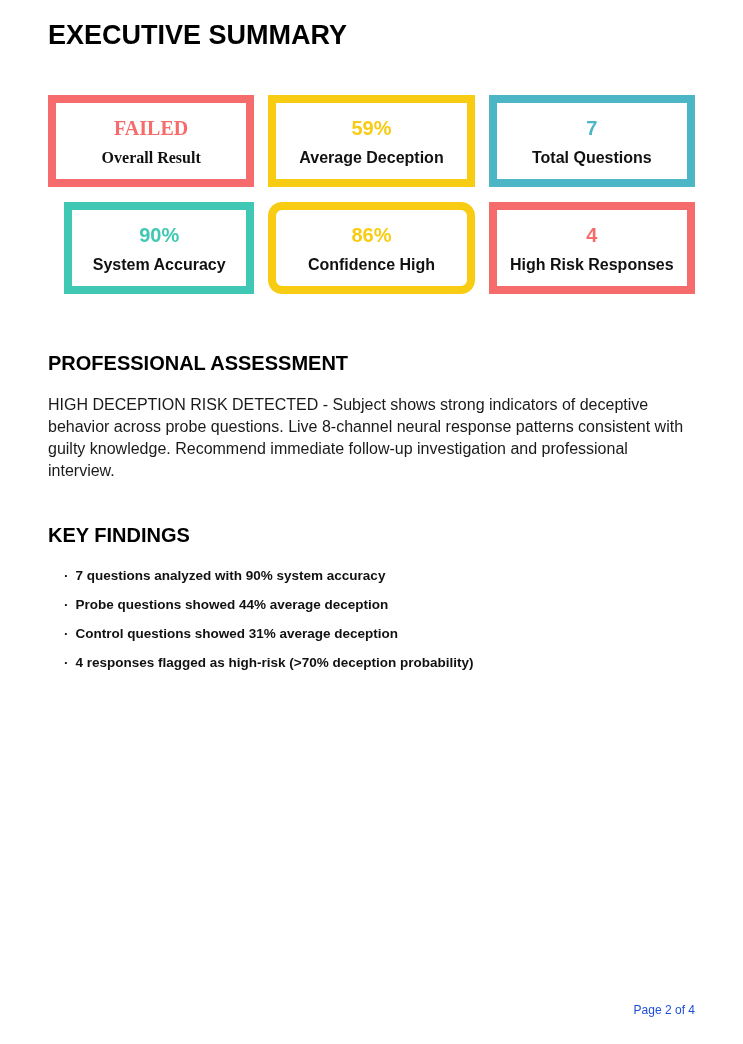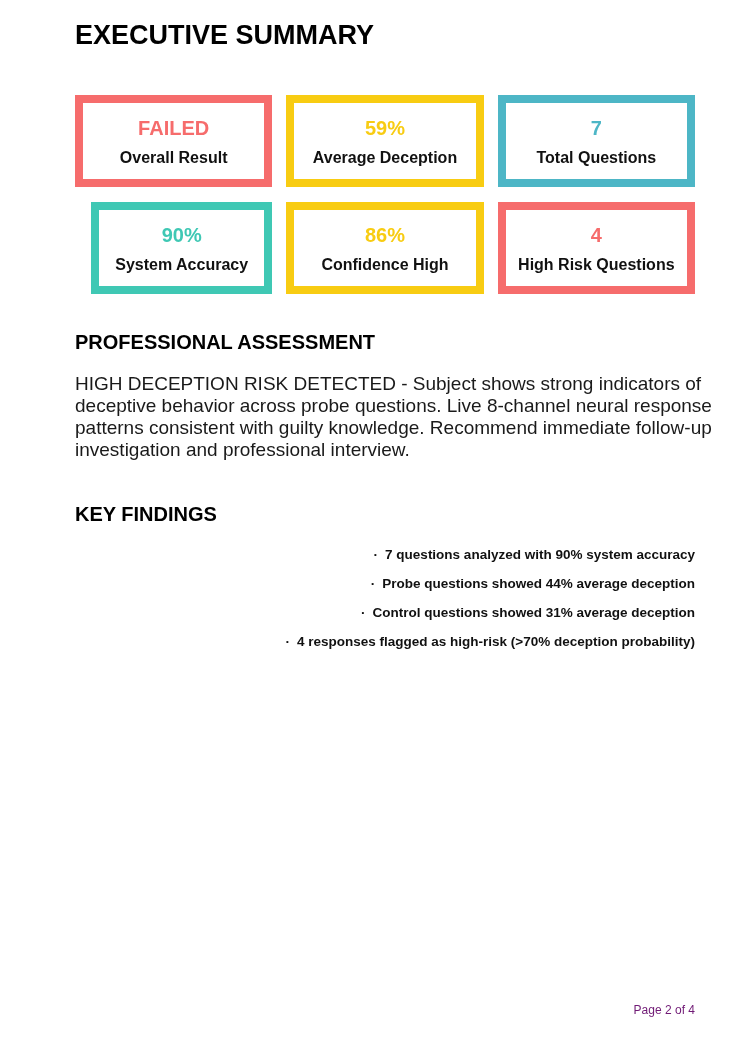--- a/index.html
+++ b/index.html
@@ -8,21 +8,20 @@
     width: 743px; height: 1044px;
     font-family: "Liberation Sans", sans-serif;
     color: #111111;
     position: relative;
     overflow: hidden;
   }
   .page {
     width: 743px; height: 1044px;
     background: #ffffff;
     position: relative;
-    padding-left: 27px;
   }
   .content { padding: 22px 48px 0 48px; }
 
   .doc-title {
     font-size: 27px;
     font-weight: bold;
     line-height: 27px;
     color: #000000;
     letter-spacing: 0px;
   }
@@ -56,42 +55,41 @@
     line-height: 13px;
     color: #111111;
   }
 
   .section-heading {
     font-size: 20px;
     font-weight: bold;
     line-height: 21px;
     color: #000000;
   }
-  .assessment-heading { margin-top: 38px; }
+  .assessment-heading { margin-top: 59px; }
   .assessment-body {
     margin-top: 20px;
     width: 646px;
-    font-size: 19px;
+    font-size: 16px;
     line-height: 22px;
     font-weight: normal;
     color: #1a1a1a;
   }
   .findings-heading { margin-top: 43px; }
   .findings-list {
     margin-top: 22px;
     padding-left: 16px;
     list-style: none;
   }
   .finding-item {
     font-size: 13.5px;
     font-weight: bold;
     line-height: 16px;
     margin-bottom: 13px;
     color: #111111;
-    text-align: right;
   }
   .bullet { margin-right: 7px; }
 
   .page-footer {
     position: absolute;
     top: 1003px;
     right: 48px;
     font-size: 12px;
     line-height: 15px;
     color: #8a8a8a;
@@ -100,61 +98,61 @@
 </head>
 <body>
 
 <div class="page">
   <div class="content">
 
     <h1 class="doc-title">EXECUTIVE SUMMARY</h1>
 
     <div class="cards-grid">
 
-      <div class="card" style="border-color: rgb(246, 108, 108);">
+      <div class="card" style="border-color: rgb(246, 108, 108); font-family: Liberation Serif, serif;">
         <div class="card-value" style="color: rgb(246, 108, 108);">FAILED</div>
         <div class="card-label">Overall Result</div>
       </div>
 
       <div class="card" style="border-color: rgb(248, 204, 18);">
         <div class="card-value" style="color: rgb(248, 204, 18);">59%</div>
         <div class="card-label">Average Deception</div>
       </div>
 
       <div class="card" style="border-color: rgb(77, 182, 198);">
         <div class="card-value" style="color: rgb(77, 182, 198);">7</div>
         <div class="card-label">Total Questions</div>
       </div>
 
       <div class="card" style="border-color: rgb(63, 200, 180); margin-left: 16px;">
         <div class="card-value" style="color: rgb(63, 200, 180);">90%</div>
         <div class="card-label">System Accuracy</div>
       </div>
 
-      <div class="card" style="border-color: rgb(248, 204, 18);">
+      <div class="card" style="border-color: rgb(248, 204, 18); border-radius: 14px;">
         <div class="card-value" style="color: rgb(248, 204, 18);">86%</div>
         <div class="card-label">Confidence High</div>
       </div>
 
       <div class="card" style="border-color: rgb(246, 108, 108);">
         <div class="card-value" style="color: rgb(246, 108, 108);">4</div>
-        <div class="card-label">High Risk Questions</div>
+        <div class="card-label">High Risk Responses</div>
       </div>
 
     </div>
 
     <h2 class="section-heading assessment-heading">PROFESSIONAL ASSESSMENT</h2>
 
     <p class="assessment-body">HIGH DECEPTION RISK DETECTED - Subject shows strong indicators of deceptive behavior across probe questions. Live 8-channel neural response patterns consistent with guilty knowledge. Recommend immediate follow-up investigation and professional interview.</p>
 
     <h2 class="section-heading findings-heading">KEY FINDINGS</h2>
 
     <ul class="findings-list">
       <li class="finding-item"><span class="bullet">·</span><span>7 questions analyzed with 90% system accuracy</span></li>
       <li class="finding-item"><span class="bullet">·</span><span>Probe questions showed 44% average deception</span></li>
       <li class="finding-item"><span class="bullet">·</span><span>Control questions showed 31% average deception</span></li>
       <li class="finding-item"><span class="bullet">·</span><span>4 responses flagged as high-risk (&gt;70% deception probability)</span></li>
     </ul>
 
   </div>
 
-  <div class="page-footer" style="color: #701a75; text-align: right;">Page 2 of 4</div>
+  <div class="page-footer" style="color: #1d4ed8; text-align: right;">Page 2 of 4</div>
 </div>
 
 </body></html>

